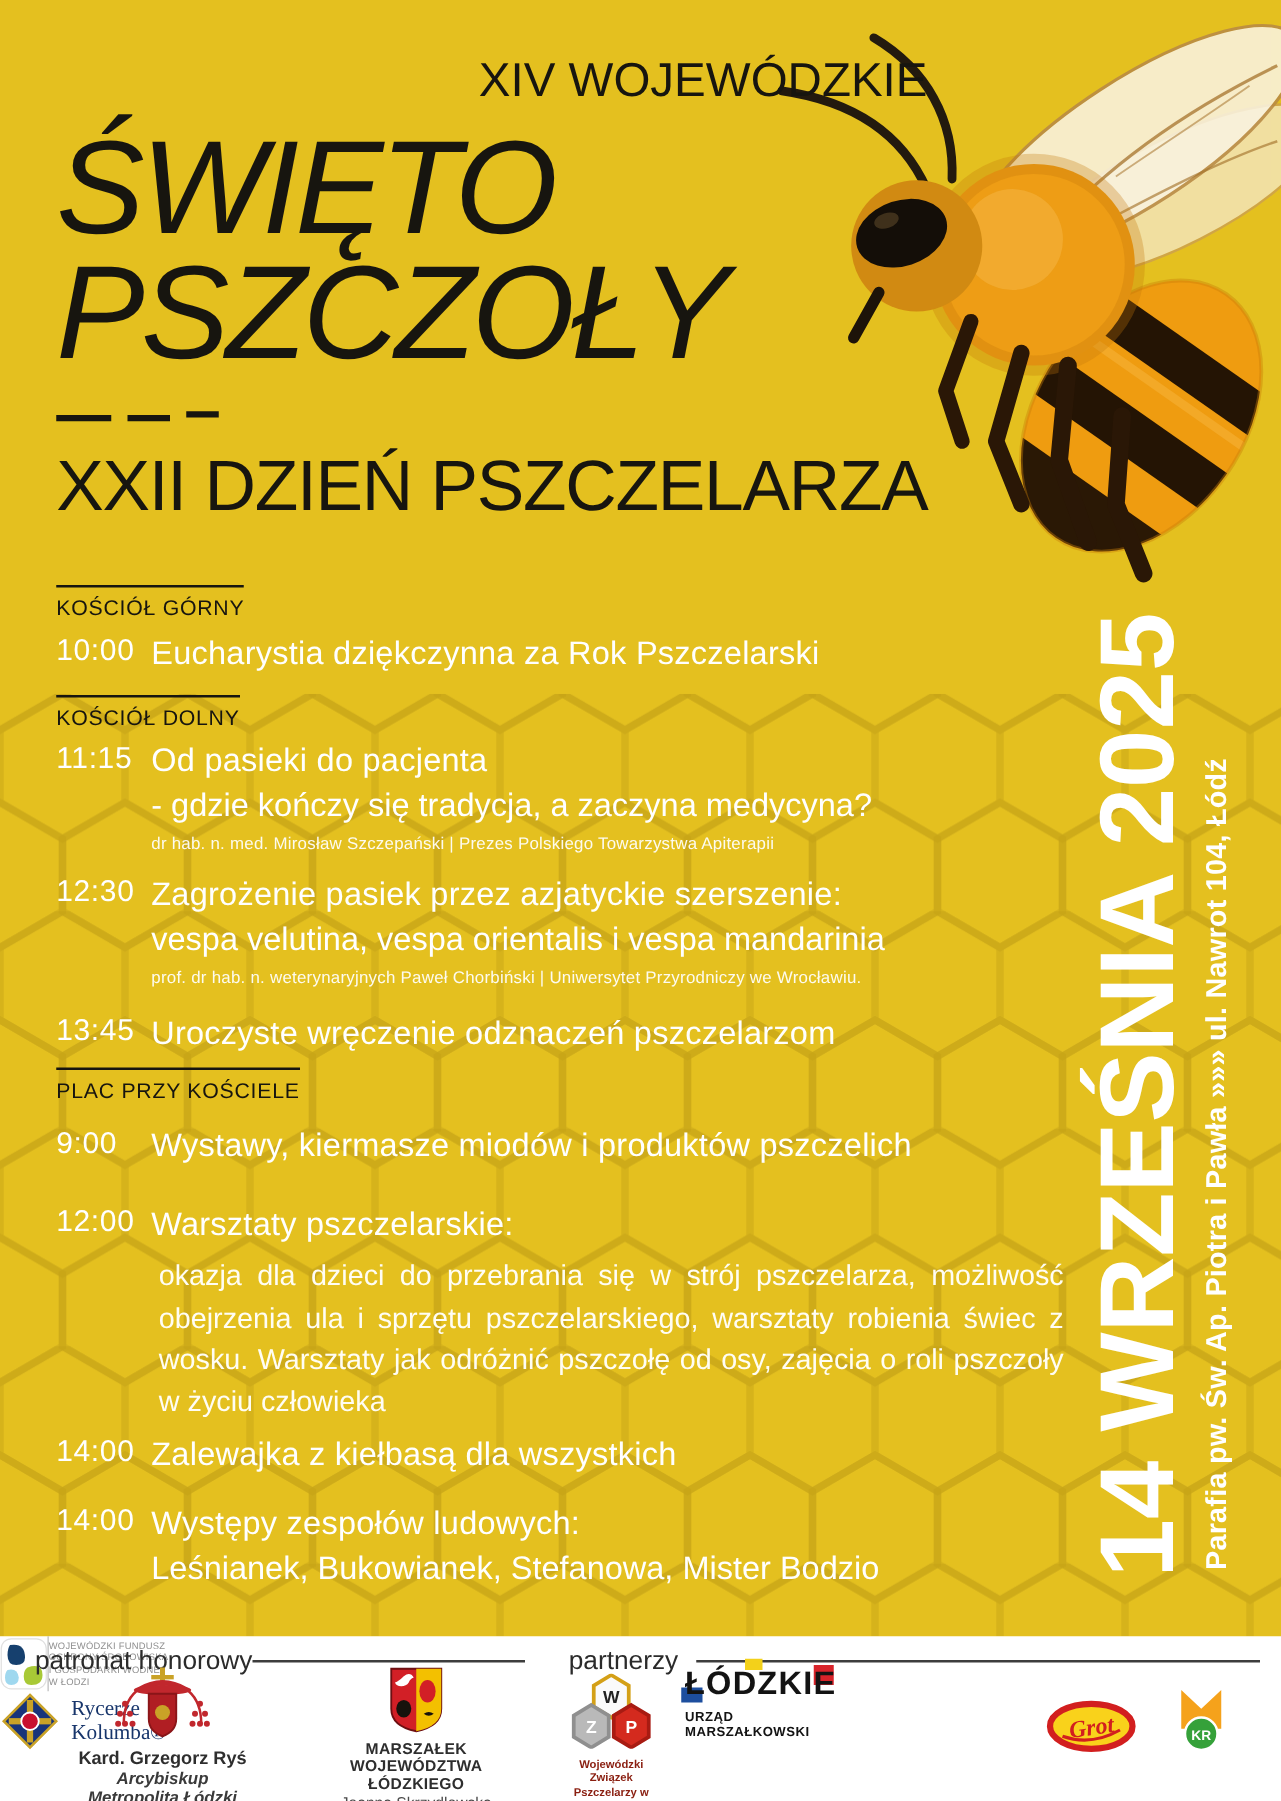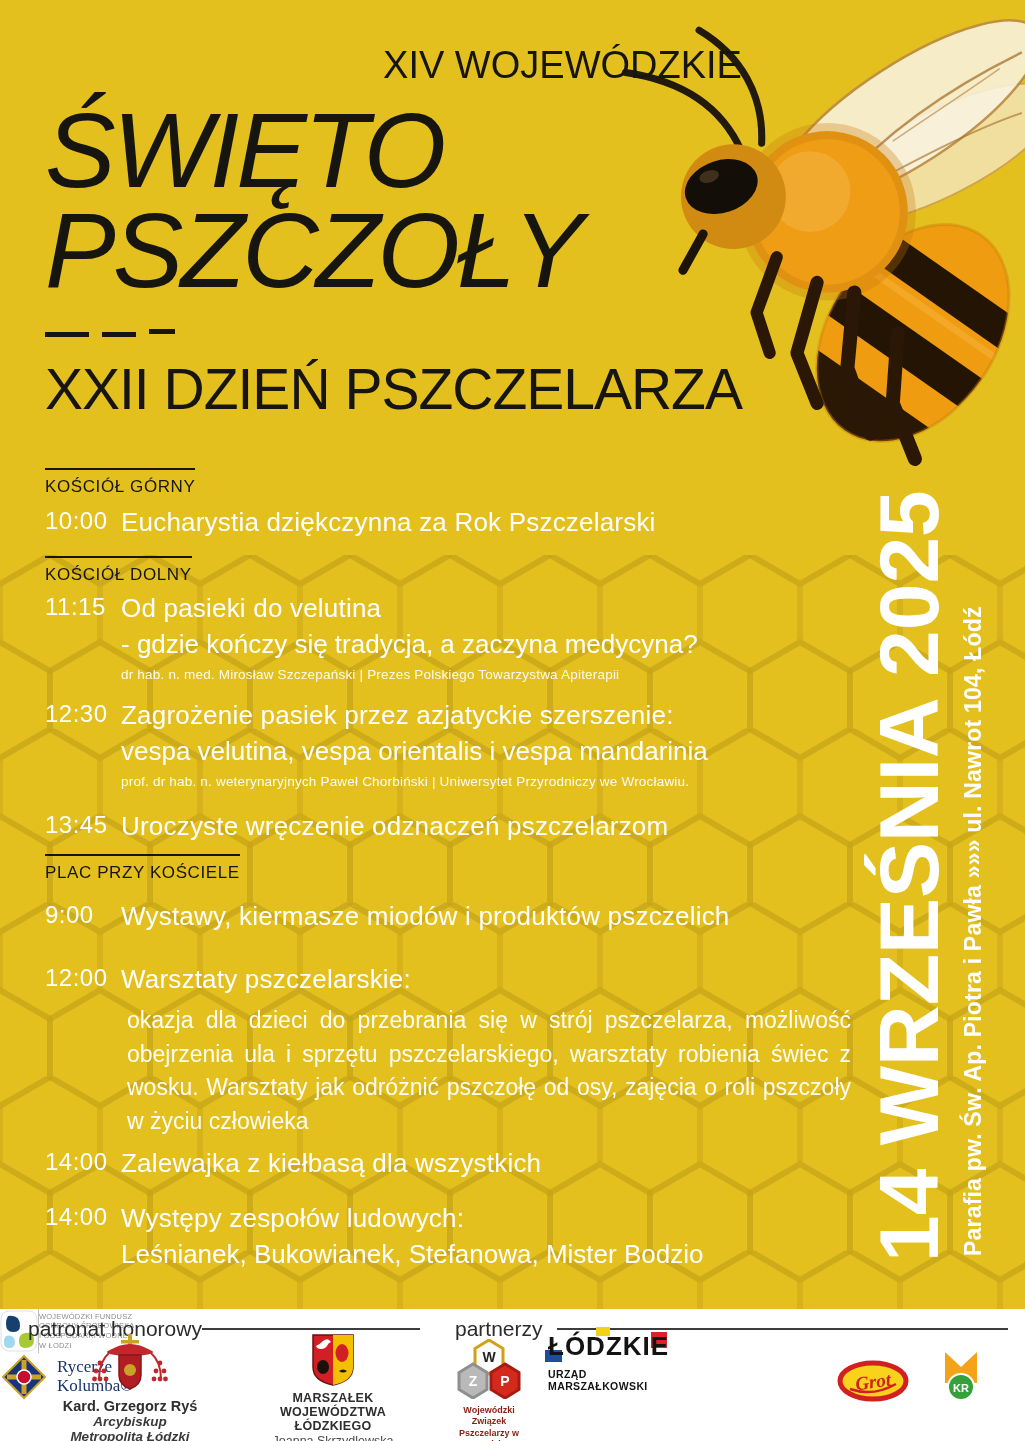--- a/index.html
+++ b/index.html
@@ -158,21 +158,21 @@
           <div class="ev-title">Eucharystia dziękczynna za Rok Pszczelarski</div>
         </div>
     </div>
 
     <div class="mt18">
       <span class="sec-header">KOŚCIÓŁ DOLNY</span>
     </div>
     <div class="event mt8">
       <div class="time">11:15</div>
       <div>
-        <div class="ev-title">Od pasieki do velutina</div>
+        <div class="ev-title">Od pasieki do pacjenta</div>
         <div class="ev-sub">- gdzie kończy się tradycja, a zaczyna medycyna?</div>
         <div class="ev-note">dr hab. n. med. Mirosław Szczepański | Prezes Polskiego Towarzystwa Apiterapii</div>
       </div>
     </div>
     <div class="event mt18">
       <div class="time">12:30</div>
       <div>
         <div class="ev-title">Zagrożenie pasiek przez azjatyckie szerszenie:</div>
         <div class="ev-sub">vespa velutina, vespa orientalis i vespa mandarinia</div>
         <div class="ev-note">prof. dr hab. n. weterynaryjnych Paweł Chorbiński | Uniwersytet Przyrodniczy we Wrocławiu.</div>

